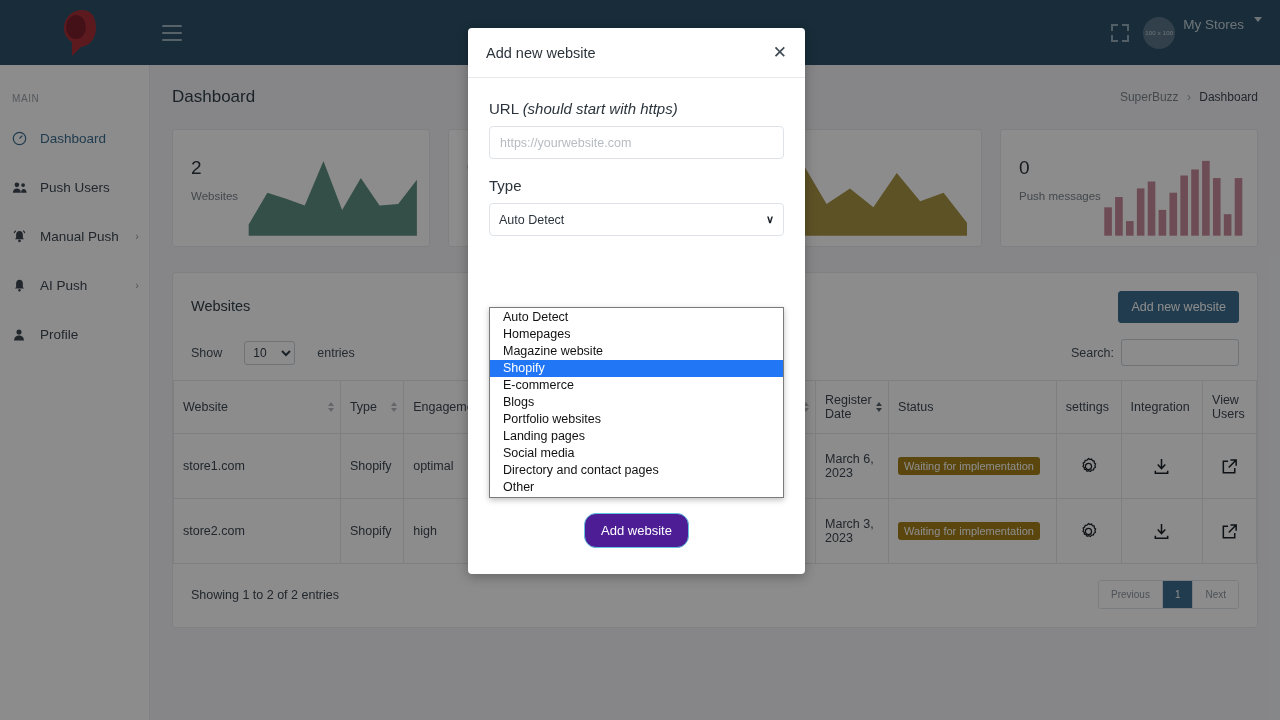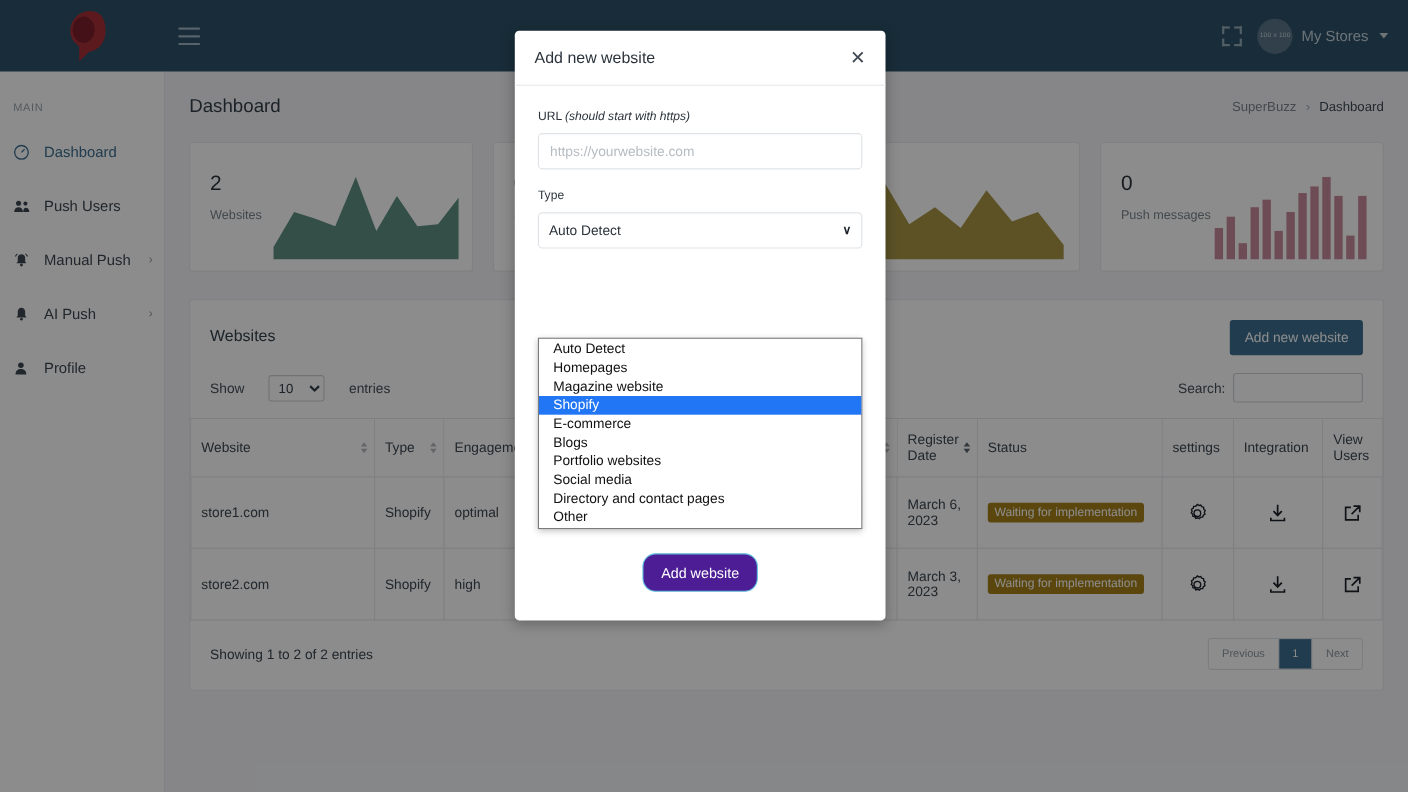--- a/index.html
+++ b/index.html
@@ -47,21 +47,21 @@
   }
   .expand-icon { width: 18px; height: 18px; position: relative; cursor: pointer; opacity: .75;}
   .expand-icon i {
     position: absolute; width: 7px; height: 7px; border: 2px solid #b9c9d4;
   }
   .expand-icon i:nth-child(1){ top:0; left:0; border-right:none; border-bottom:none; }
   .expand-icon i:nth-child(2){ top:0; right:0; border-left:none; border-bottom:none; }
   .expand-icon i:nth-child(3){ bottom:0; left:0; border-right:none; border-top:none; }
   .expand-icon i:nth-child(4){ bottom:0; right:0; border-left:none; border-top:none; }
 
-  .user-box { display:flex; align-items:center; gap:8px; cursor:pointer; }
+  .user-box { display:flex; gap:8px; cursor:pointer; }
   .avatar {
     width: 32px; height: 32px; border-radius: 50%;
     background: #5a7588; color: #c9d6de;
     font-size: 6px; display:flex; align-items:center; justify-content:center;
     letter-spacing:.2px;
   }
   .user-name { color: #c6d3db; font-size: 13.5px; }
   .caret-down {
     width:0;height:0;border-left:4px solid transparent;border-right:4px solid transparent;
     border-top:5px solid #c6d3db; margin-left:2px;
@@ -218,21 +218,21 @@
   .modal-head {
     display:flex; align-items:center;
     padding: 16px 18px; border-bottom:1px solid #e6e9ec;
   }
   .modal-title { font-size: 14.5px; color:#2b343c; }
   .modal-x {
     margin-left:auto; font-size: 17px; color:#404a54; cursor:pointer; line-height: 1;
     font-family:"Liberation Sans", sans-serif;
   }
   .modal-body { padding: 22px 21px 26px 21px; position: relative; }
-  .fld-label { font-size: 11px; color:#2b343c; margin-bottom: 9px; }
+  .fld-label { font-size: 15px; color:#2b343c; margin-bottom: 9px; }
   .fld-label em { font-style: italic; }
   .txt-input {
     width: 100%; height: 33px; border:1px solid #dfe3e7; border-radius:4px;
     padding: 0 10px; font-size: 12.5px; color:#33404a;
     font-family:"Liberation Sans", sans-serif; background:#fff;
   }
   .txt-input::placeholder { color:#b6bcc2; }
   .sel-input {
     width: 100%; height: 33px; border:1px solid #dfe3e7; border-radius:4px;
     padding: 0 9px; font-size: 12.5px; color:#2b343c; background:#fff;
@@ -618,20 +618,21 @@
 
       
       <div class="dd-open">
         <div class="dd-opt">Auto Detect</div>
         <div class="dd-opt">Homepages</div>
         <div class="dd-opt">Magazine website</div>
         <div class="dd-opt sel">Shopify</div>
         <div class="dd-opt">E-commerce</div>
         <div class="dd-opt">Blogs</div>
         <div class="dd-opt">Portfolio websites</div>
+        <div class="dd-opt">Landing pages</div>
         <div class="dd-opt">Social media</div>
         <div class="dd-opt">Directory and contact pages</div>
         <div class="dd-opt">Other</div>
       </div>
 
       <div style="height:216px"></div>
 
       <div class="sel-input">
         <span class="v">Yes (with optimization)</span>
         <span class="sel-chev">∨</span>

